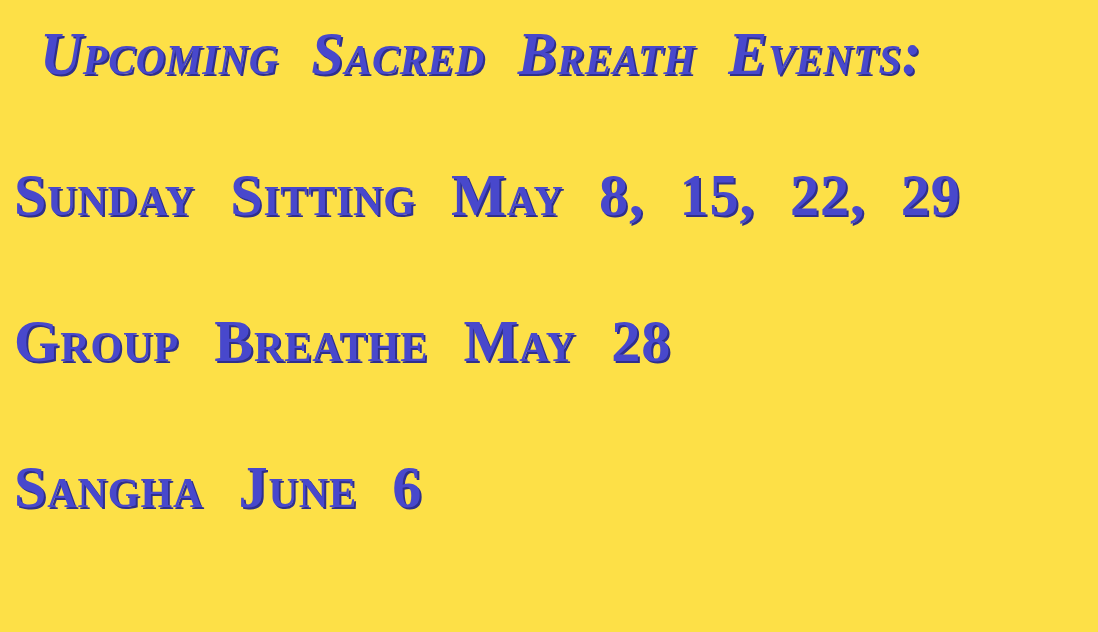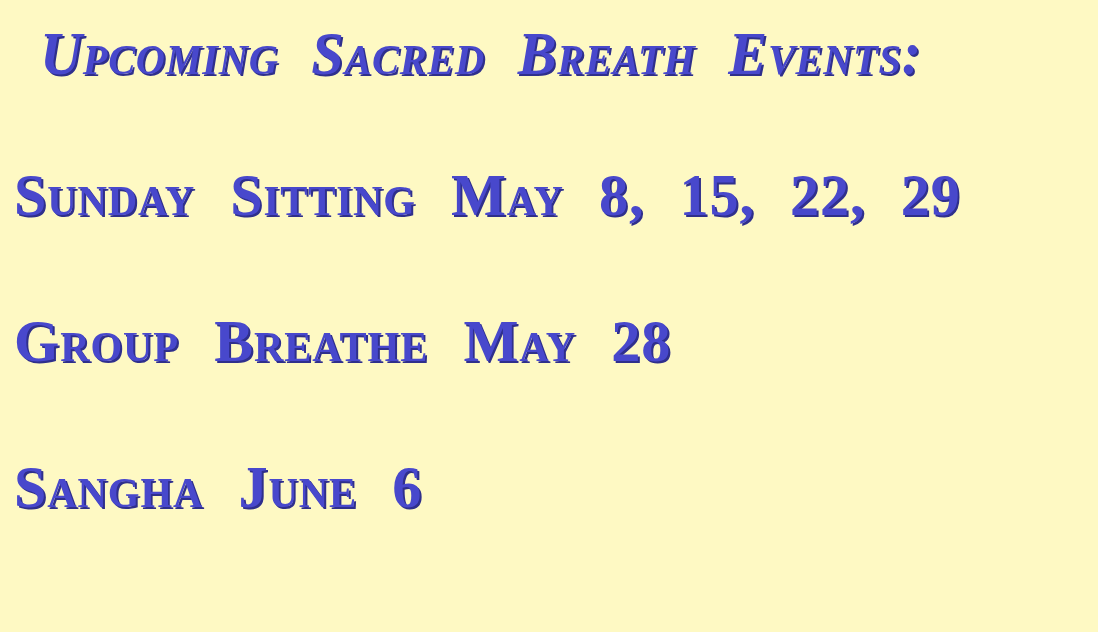--- a/index.html
+++ b/index.html
@@ -6,21 +6,21 @@
     margin: 0;
     padding: 0;
   }
   body {
     background: #ffee00;
   }
   .poster {
     position: relative;
     width: 1098px;
     height: 632px;
-    background: #fef9c3;
+    background: #fde047;
     overflow: hidden;
     font-family: "Liberation Serif", "DejaVu Serif", serif;
     -webkit-font-smoothing: antialiased;
   }
 
   
   .title {
     position: absolute;
     left: 40px;
     top: 22px;

